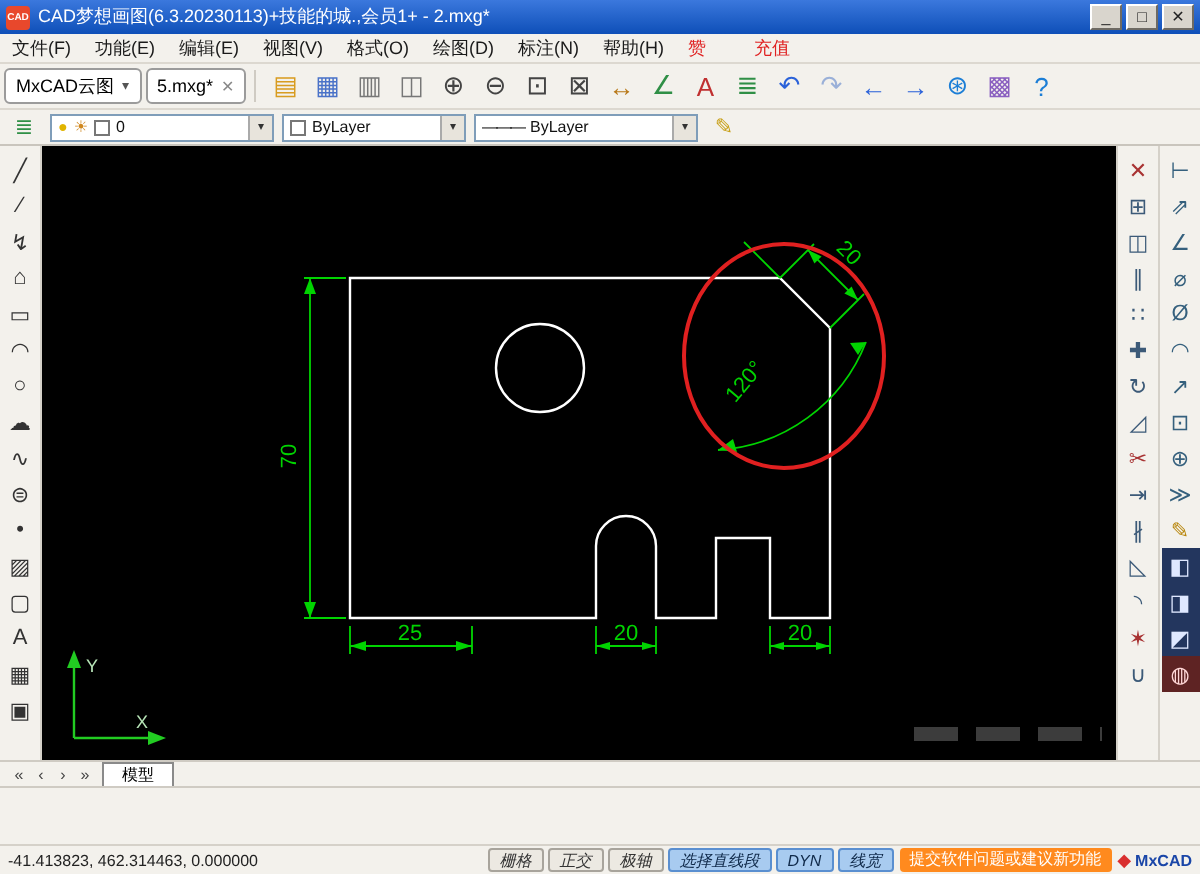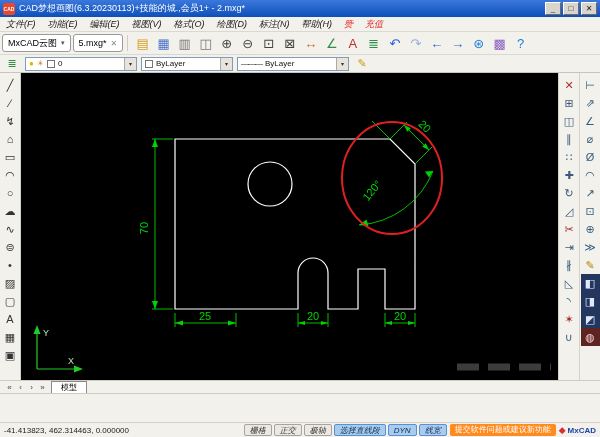--- a/index.html
+++ b/index.html
@@ -7,21 +7,21 @@
   body { font-family:"Liberation Sans","DejaVu Sans",sans-serif; font-size:9px; background:#ece9e2; }
   .app { width:600px; height:437px; display:flex; flex-direction:column; }
 
   .titlebar { height:17px; background:linear-gradient(#3b78dd,#0e4fb8); color:#fff; display:flex; align-items:center; padding:0 3px; }
   .app-logo { width:12px; height:12px; background:#e8482c; color:#fff; font-size:5px; display:flex; align-items:center; justify-content:center; border-radius:2px; font-weight:bold; }
   .title-text { margin-left:4px; white-space:nowrap; overflow:hidden; font-size:9px; }
   .win-btns { margin-left:auto; display:flex; }
   .win-btn { width:16px; height:13px; background:#d9d5cd; border:1px solid; border-color:#ffffff #6e6a63 #6e6a63 #ffffff; font-size:8px; line-height:11px; text-align:center; color:#222; margin-left:2px; }
 
   .menubar { height:15px; display:flex; align-items:center; background:#f3f1ec; border-bottom:1px solid #dcd8d0; }
-  .menu-item { padding:0 6px; height:13px; line-height:13px; color:#1a1a1a;font-style:italic; }
+  .menu-item { padding:0 6px; height:13px; line-height:13px; color:#1a1a1a; }
 
   .toolbar1 { height:23px; display:flex; align-items:center; background:#f3f1ec; border-bottom:1px solid #dcd8d0; padding:0 2px; gap:2px; }
   .apptab, .doctab { height:18px; background:#fff; border:1px solid #9b9b9b; border-radius:3px; display:flex; align-items:center; padding:0 5px; gap:4px; font-size:9px; }
   .tab-arrow { font-size:7px; color:#555; }
   .tab-close { font-size:8px; color:#888; }
   .tb-sep { width:1px; height:16px; background:#cfcbc3; margin:0 2px; }
   .tb-icons { display:flex; }
   .tbtn { width:21px; height:21px; display:flex; align-items:center; justify-content:center; font-size:13px; color:#333; border-radius:2px; }
 
   .toolbar2 { height:18px; display:flex; align-items:center; gap:4px; padding:0 3px; background:#f3f1ec; border-bottom:1px solid #c9c5bd; }
@@ -77,21 +77,21 @@
   <div class="menubar">
       <div class="menu-item">文件(F)</div>
       <div class="menu-item">功能(E)</div>
       <div class="menu-item">编辑(E)</div>
       <div class="menu-item">视图(V)</div>
       <div class="menu-item">格式(O)</div>
       <div class="menu-item">绘图(D)</div>
       <div class="menu-item">标注(N)</div>
       <div class="menu-item">帮助(H)</div>
       <div class="menu-item" style="color: rgb(224, 34, 34);">赞</div>
-      <div class="menu-item" style="color: rgb(224, 34, 34);">充值</div>
+      <div class="menu-item" style="color: rgb(224, 34, 34); margin-left: 12px;">充值</div>
     </div>
 
   <div class="toolbar1">
     <div class="apptab">
       <span>MxCAD云图</span>
       <span class="tab-arrow">▾</span>
     </div>
     <div class="doctab">
       <span>5.mxg*</span>
       <span class="tab-close">✕</span>

